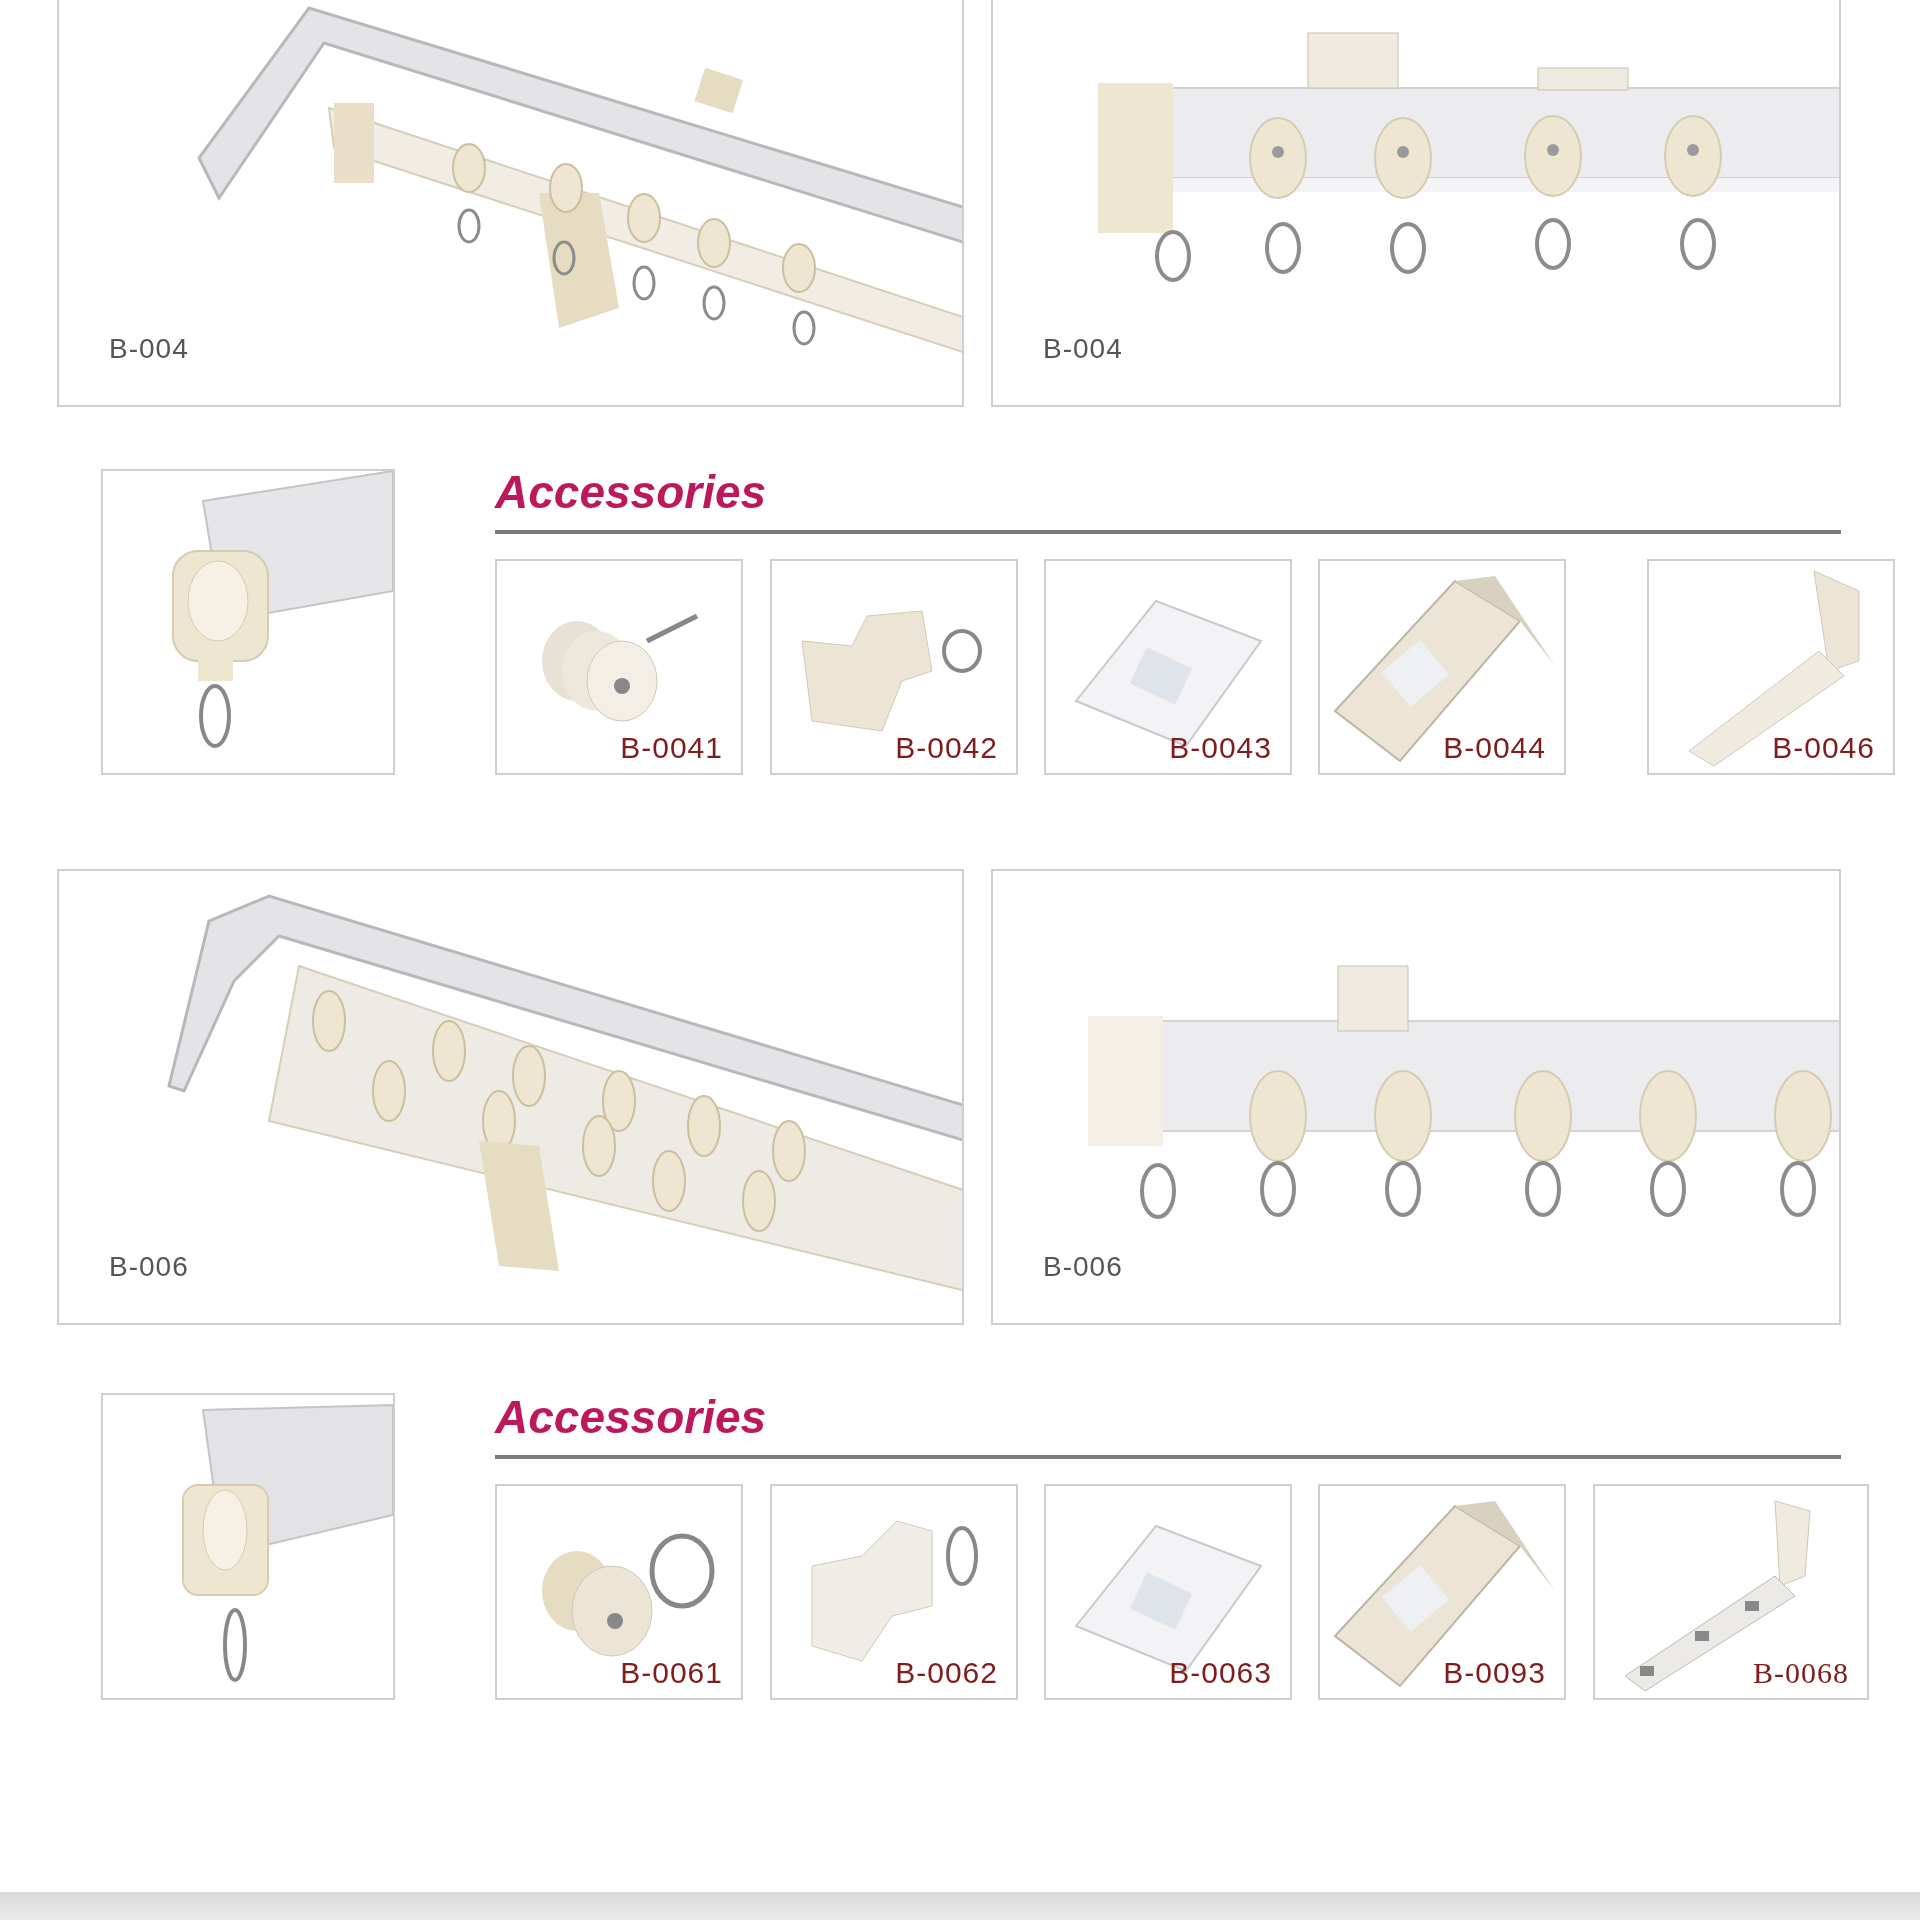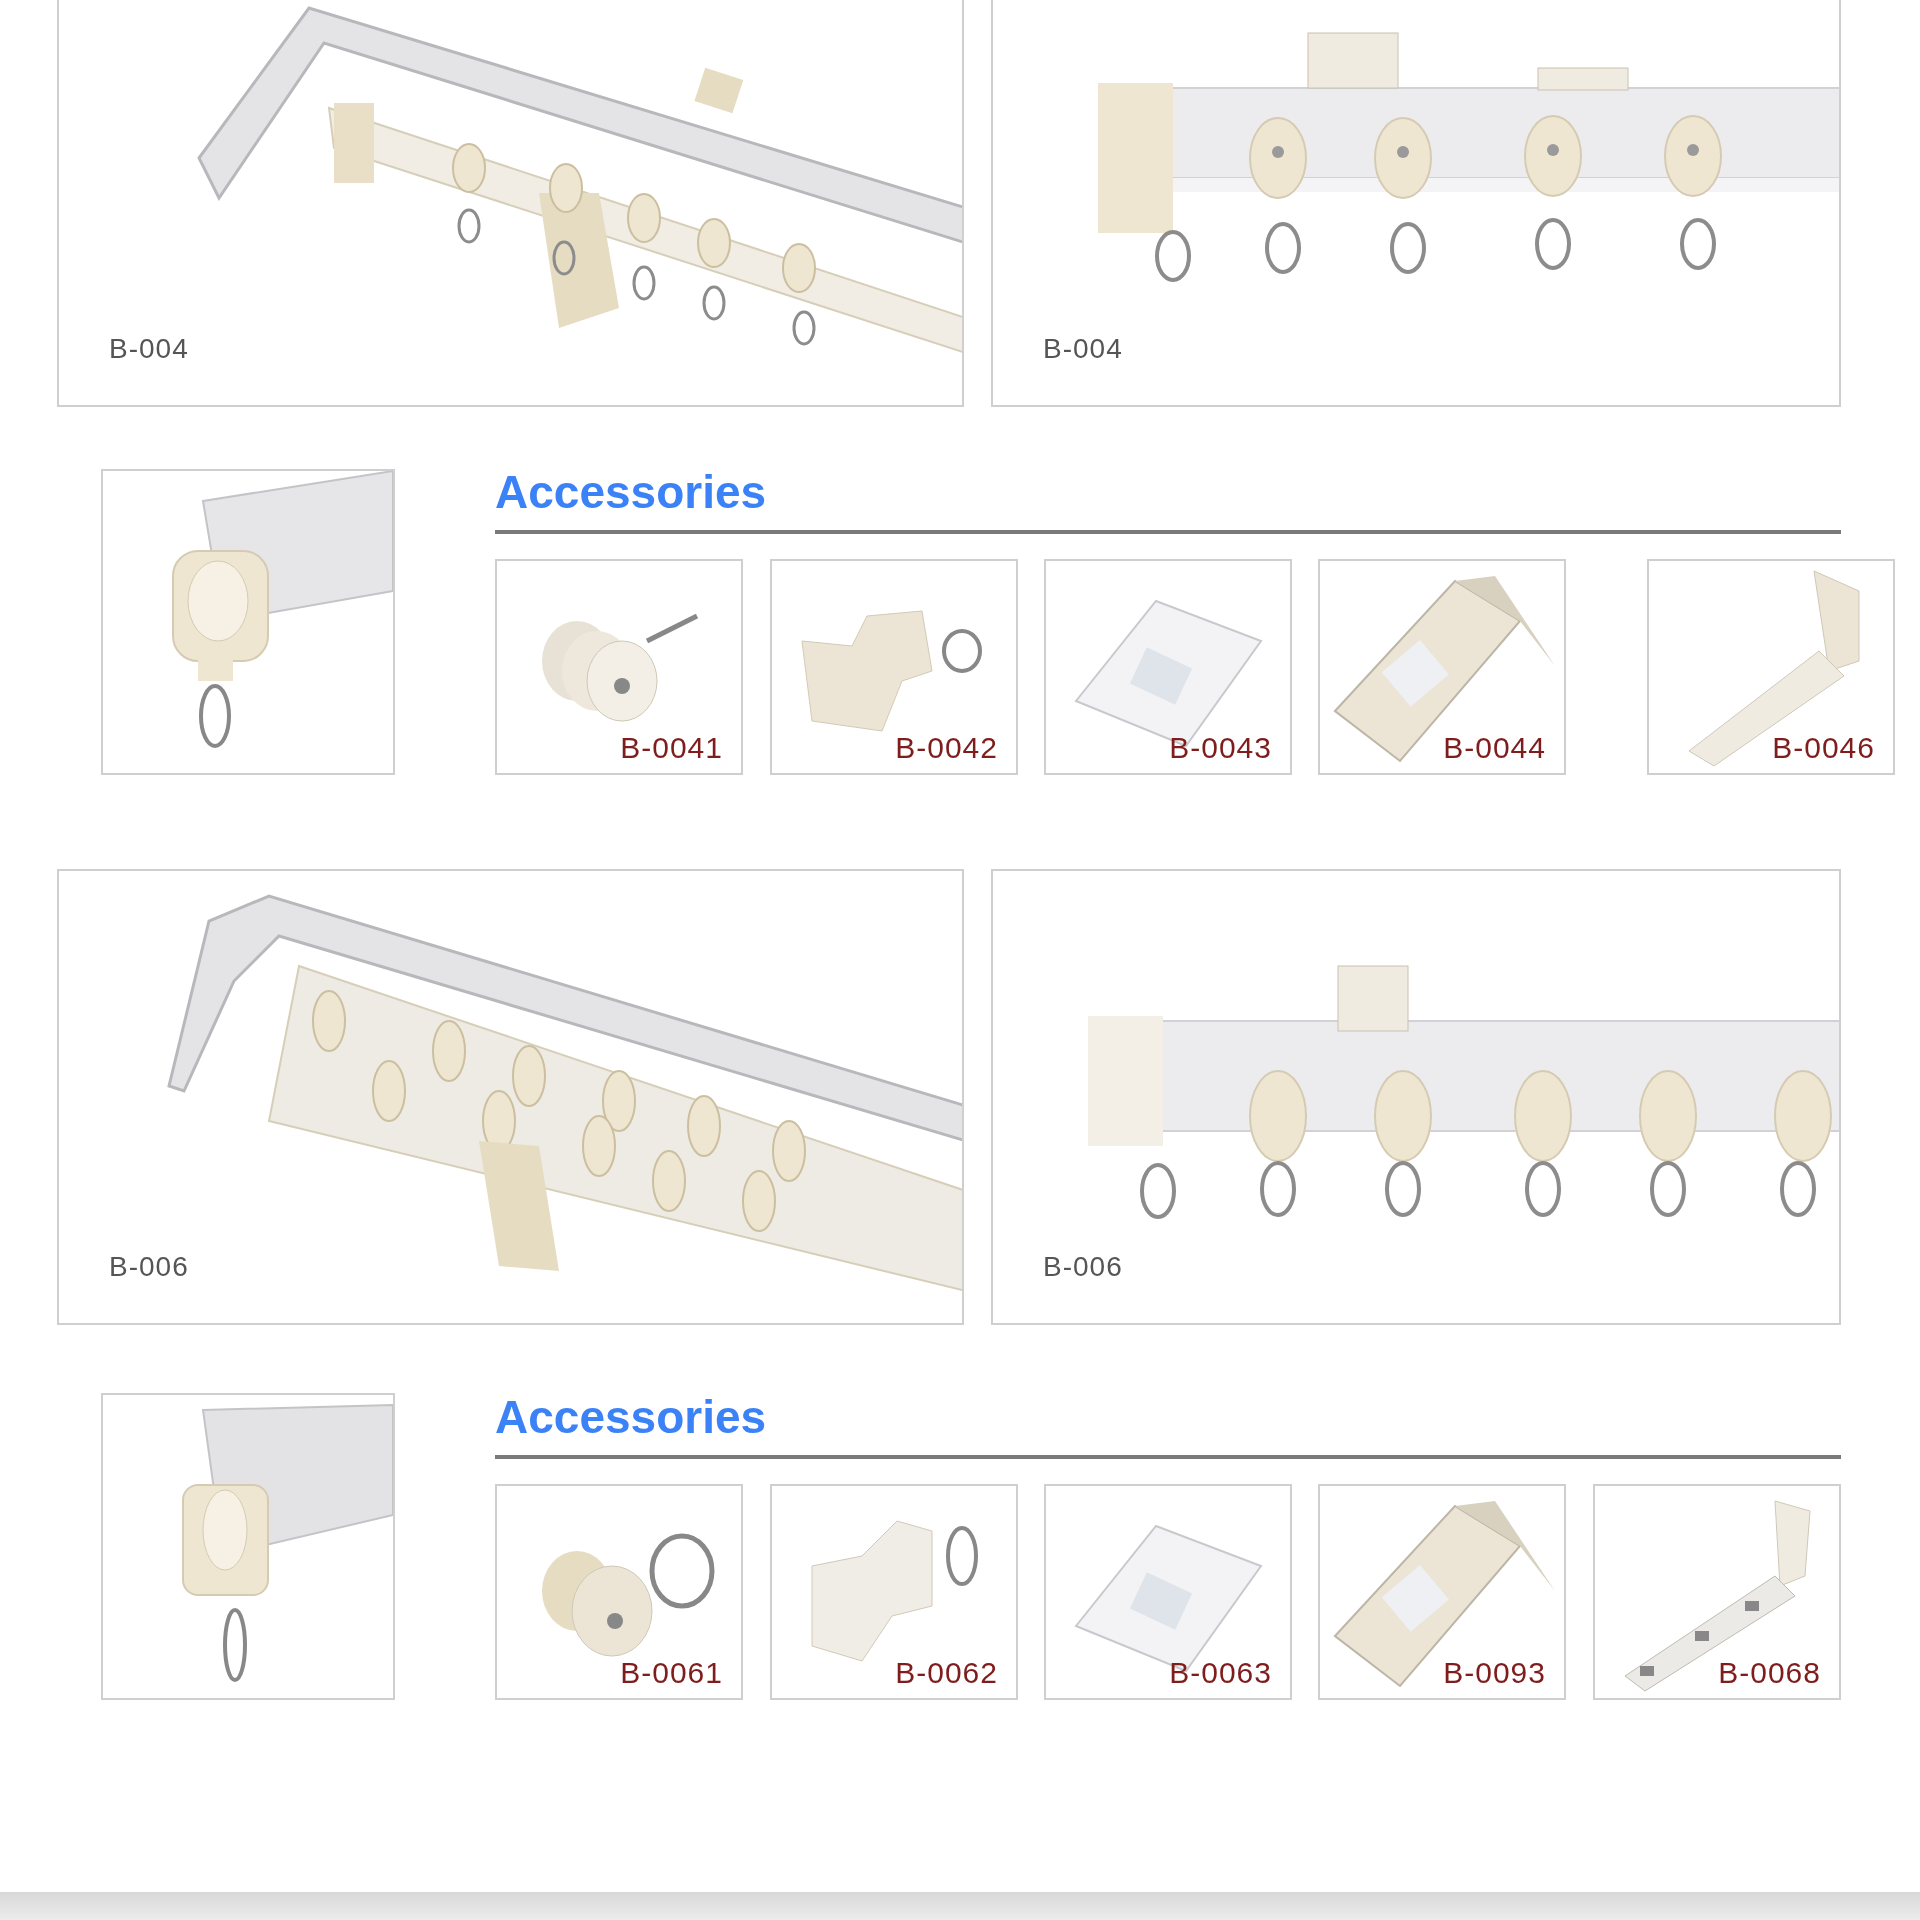--- a/index.html
+++ b/index.html
@@ -9,21 +9,21 @@
   }
   .box {
     position: absolute; box-sizing: border-box; background: #fff;
     border: 2px solid #cfcfcf; overflow: hidden;
   }
   .prod-label {
     position: absolute; left: 50px; bottom: 40px; font-size: 28px; color: #555;
     letter-spacing: 1px;
   }
   .heading {
-    position: absolute; left: 495px; font-size: 46px; font-weight: bold; color: #3b82f6;
+    position: absolute; left: 495px; font-size: 46px; font-weight: bold; color: #be185d; font-style: italic;
   }
   .rule { position: absolute; left: 495px; width: 1346px; height: 4px; background: #7a7a7a; }
   .acc-label {
     position: absolute; right: 18px; bottom: 8px; font-size: 30px; color: #7f1d1d; letter-spacing: 1px;
   }
   .bottom-bar {
     position: absolute; left: 0; top: 1892px; width: 1920px; height: 28px;
     background: linear-gradient(#d8d8d8, #ececec);
   }
   svg { position: absolute; left: 0; top: 0; }
@@ -221,21 +221,21 @@
   <span class="acc-label">B-0063</span>
 </div>
 <div class="box" style="left:1318px; top:1484px; width:248px; height:216px;">
   <svg width="248" height="216">
     <path d="M15 150 L135 20 L200 60 L80 200 Z" fill="#ece5d6" stroke="#bdb6a6" stroke-width="2"></path>
     <path d="M135 20 L175 15 L235 105 L200 60 Z" fill="#d8d1c0"></path>
     <rect x="70" y="90" width="50" height="45" fill="#eef0f3" transform="rotate(-40 95 112)"></rect>
   </svg>
   <span class="acc-label">B-0093</span>
 </div>
-<div class="box" style="left:1593px; top:1484px; width:248px; height:216px;">
+<div class="box" style="left:1593px; top:1484px; width:276px; height:216px;font-family:Liberation Serif, serif;">
   <svg width="248" height="216">
     <path d="M180 15 L215 25 L210 90 L185 100 Z" fill="#f0ebe0" stroke="#cfc8b8"></path>
     <path d="M30 190 L180 90 L200 110 L50 205 Z" fill="#eceae6" stroke="#bdbab2"></path>
     <g fill="#888">
         <rect x="100" y="145" width="14" height="10"></rect>
         <rect x="150" y="115" width="14" height="10"></rect>
         <rect x="45" y="180" width="14" height="10"></rect>
       </g>
   </svg>
   <span class="acc-label">B-0068</span>

